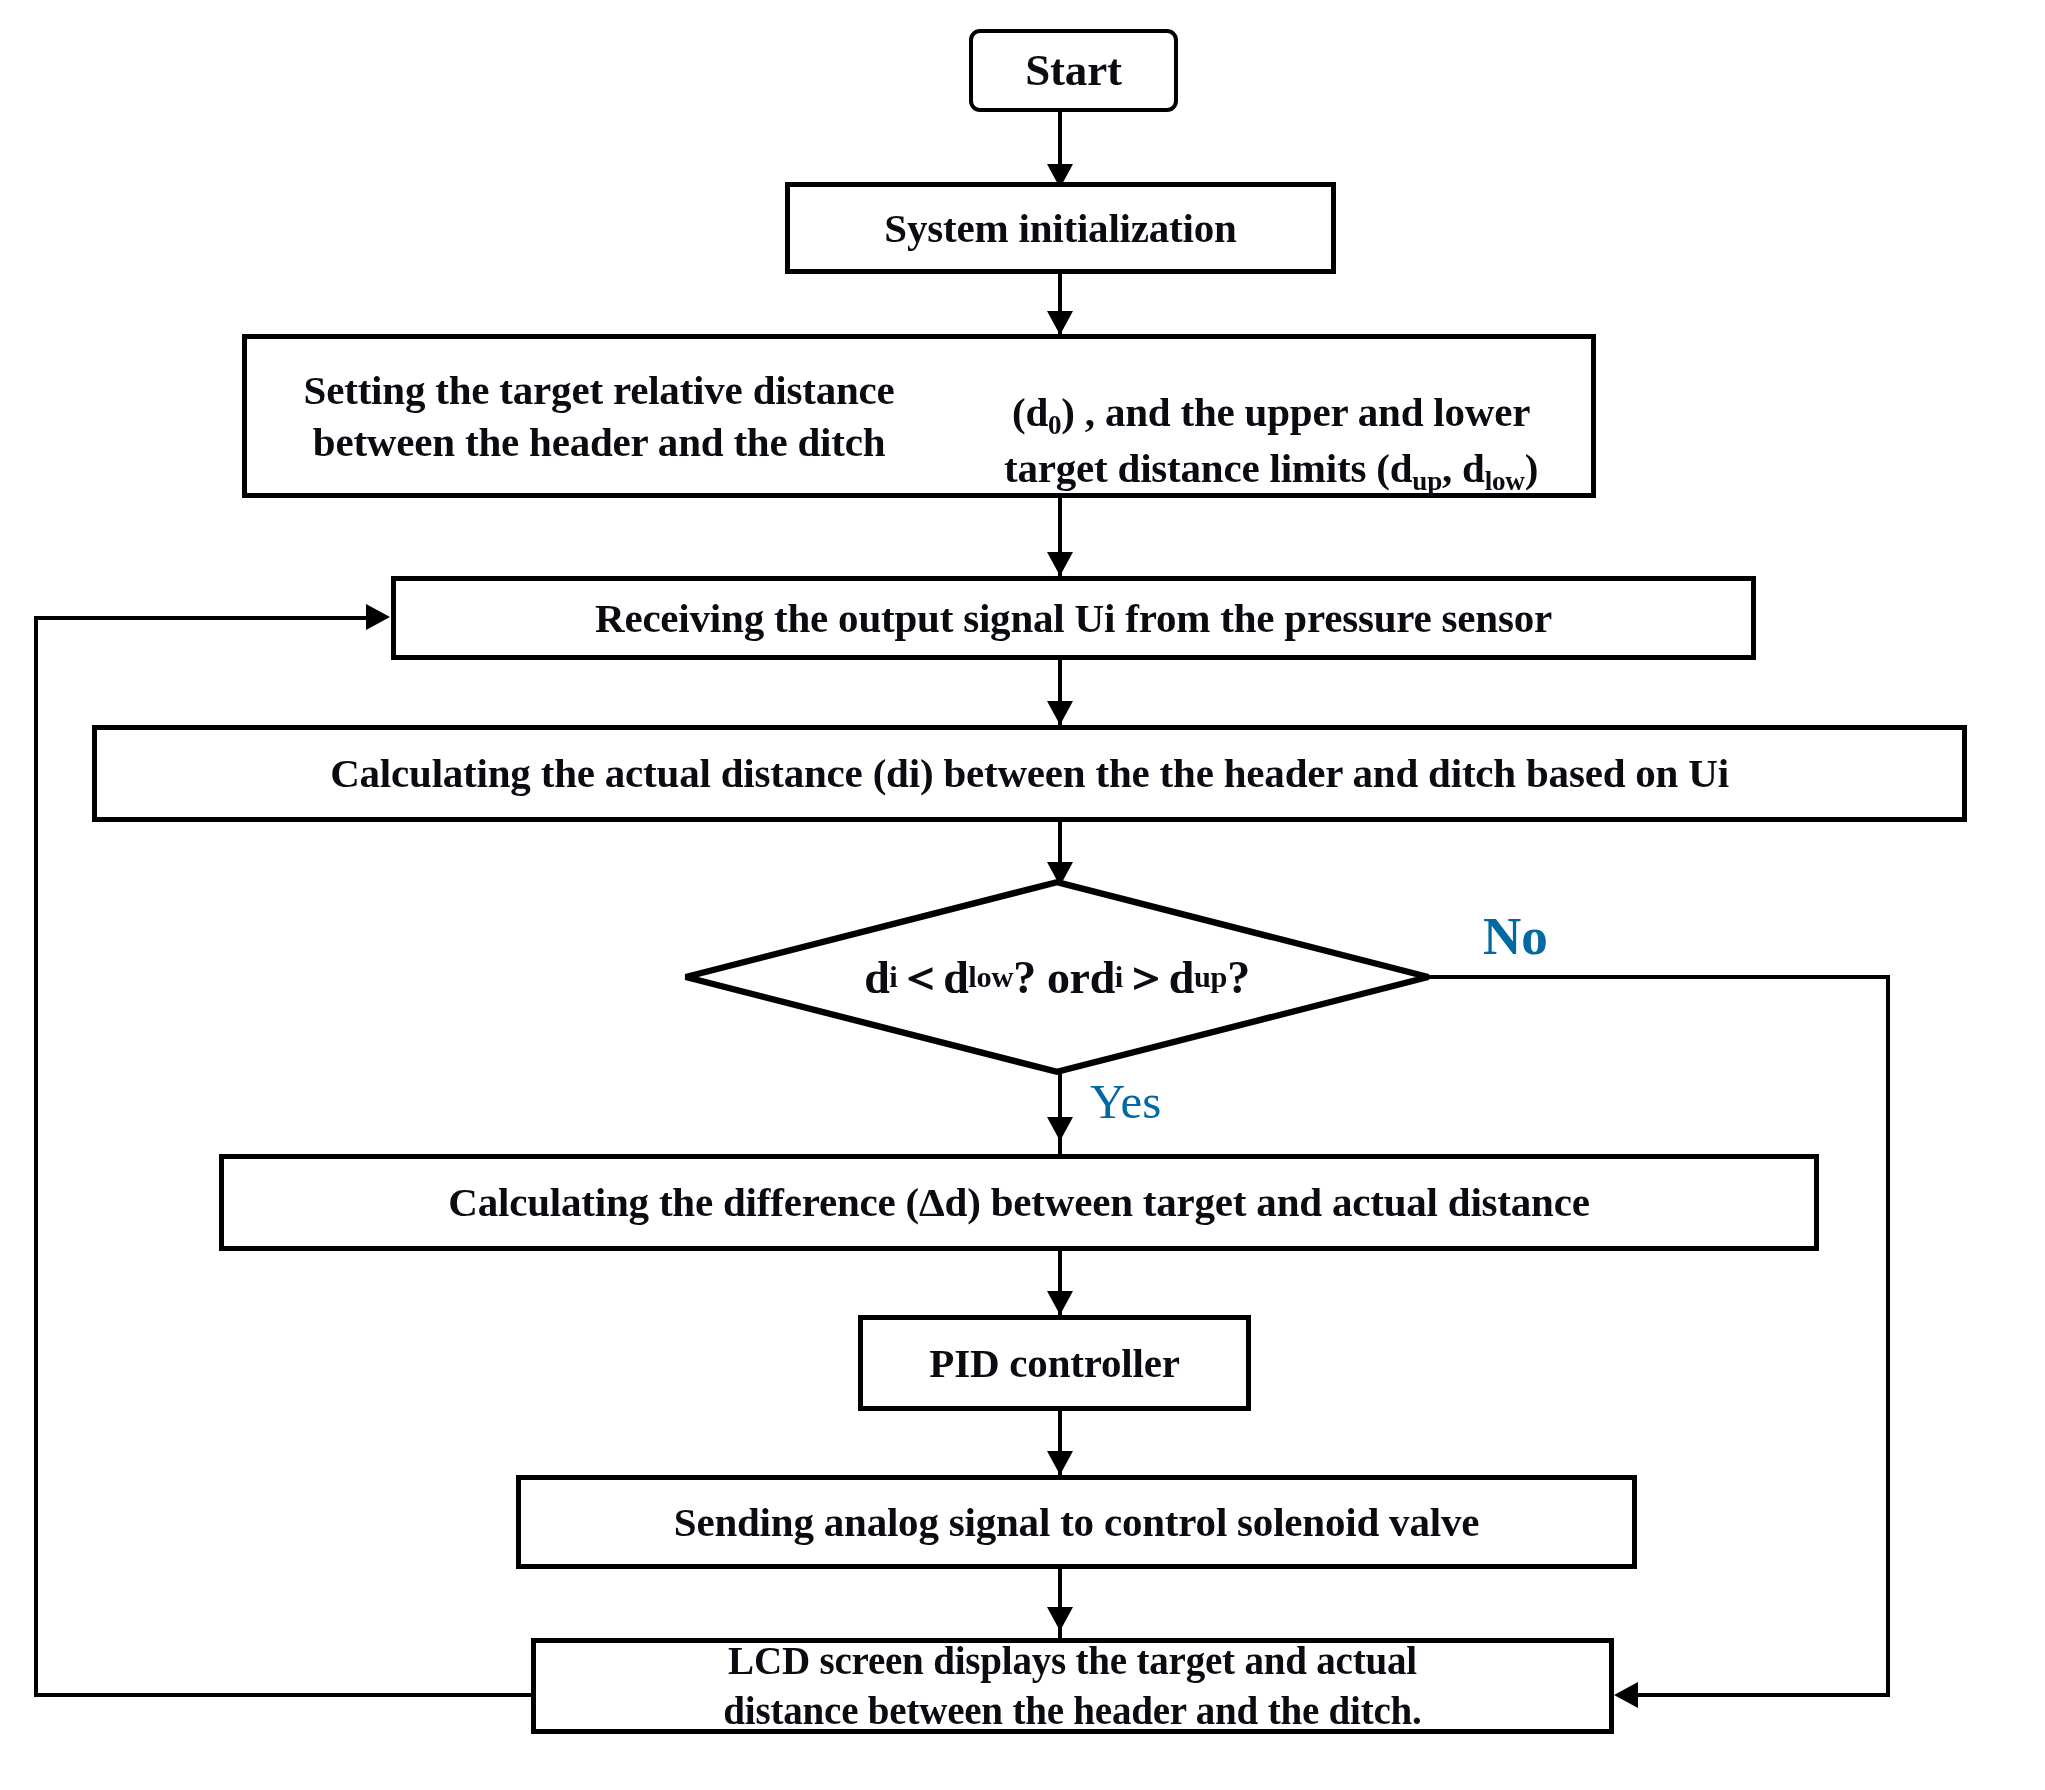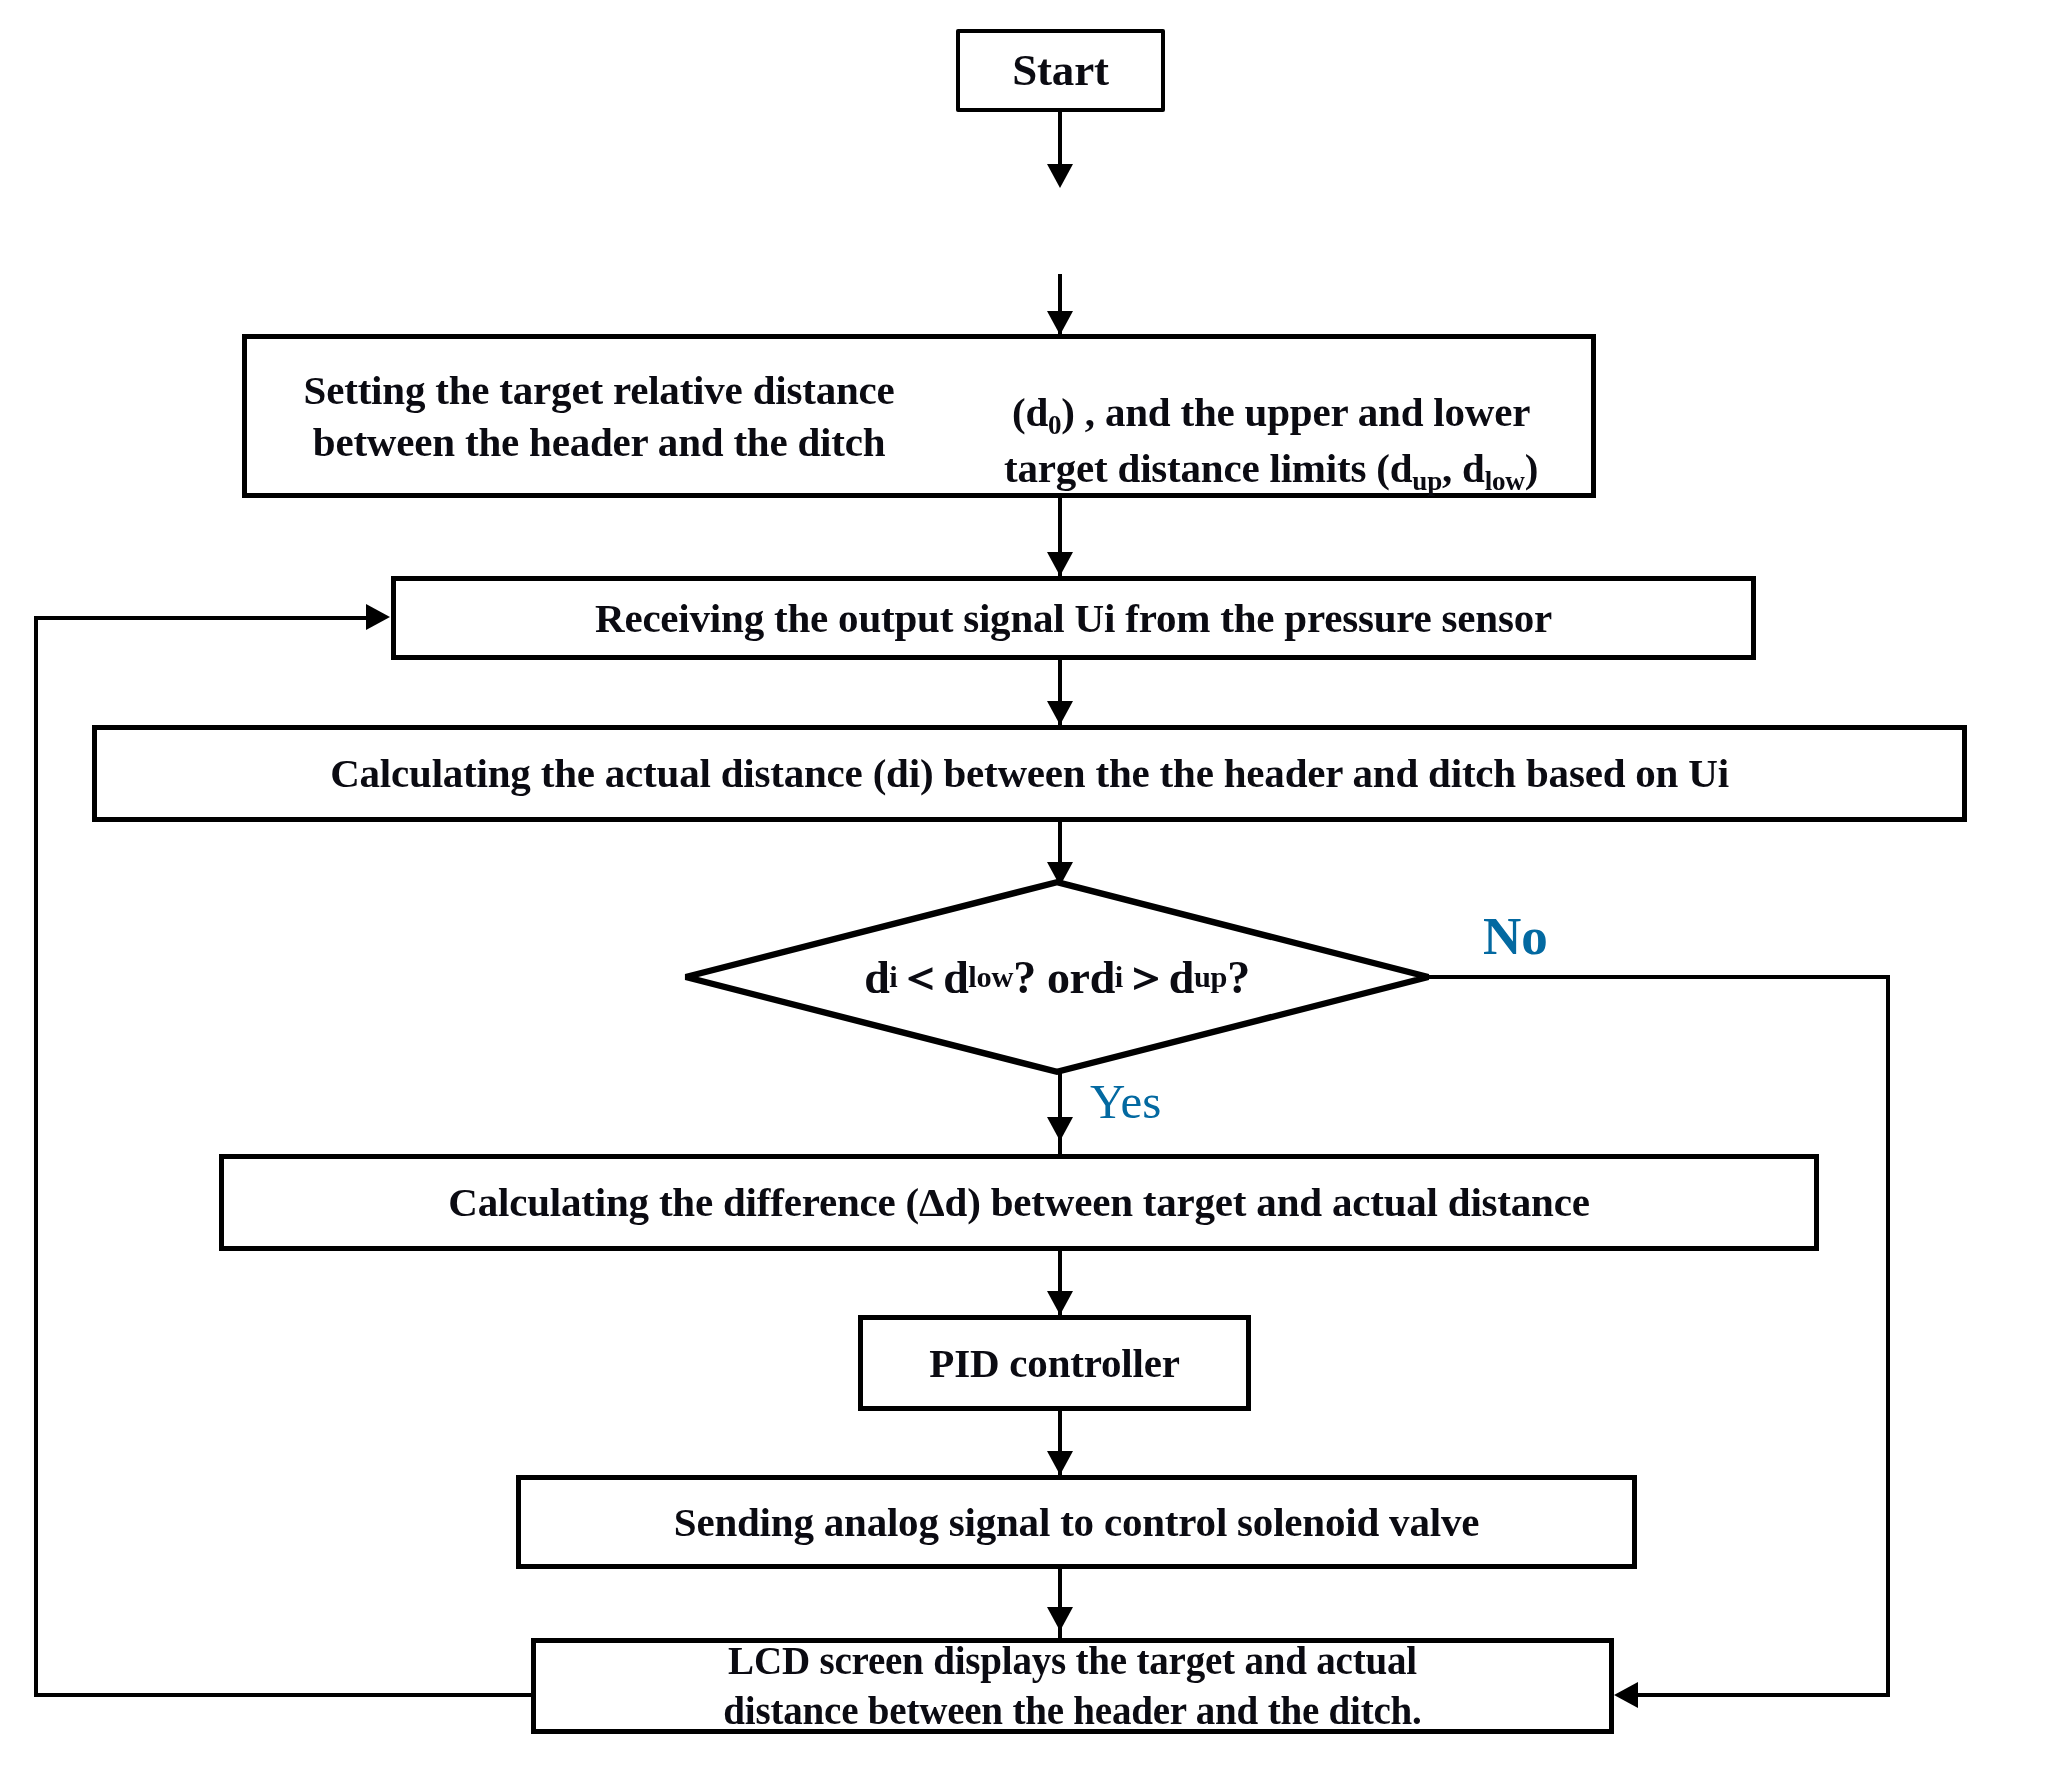--- a/index.html
+++ b/index.html
@@ -32,22 +32,23 @@
     line-height: 1.28;
     letter-spacing: -0.2px;
   }
   .node .txt {
     display: block;
     padding: 0 14.4px;
     white-space: pre-line;
   }
 
   .terminator {
-    border-radius: 2px;
+    border-radius: 11px;
     border-width: 4.8px;
+    margin-left: 13px;
   }
 
   
   .diamond-wrap {
     position: absolute;
   }
   .diamond-wrap svg {
     position: absolute;
     left: 0;
     top: 0;
@@ -130,20 +131,23 @@
 
 <div id="canvas">
 
   <div class="node terminator" style="left:956px; top:29px; width:209px; height:83px; font-size:45px;">
     <span class="txt">Start</span>
   </div>
 
   <div class="conn-v" style="left:1058px; top:112px; height:70px;"></div>
   <div class="arrow-down" style="left:1047px; top:164px;"></div>
 
+  <div class="node" style="left:785px; top:182px; width:551px; height:92px; font-size:41px;">
+    <span class="txt">System initialization</span>
+  </div>
 
   <div class="conn-v" style="left:1058px; top:274px; height:69px;"></div>
   <div class="arrow-down" style="left:1047px; top:311px;"></div>
 
   <div class="node" style="left:242px; top:334px; width:1354px; height:164px; font-size:41px; flex-direction:row;">
     <span class="txt">Setting the target relative distance between the header and the ditch</span>
     <span class="txt">
       <span>(d</span><sub>0</sub><span>) , and the upper and lower target distance limits (d</span><sub>up</sub><span>, d</span><sub>low</sub><span>)</span>
     </span>
   </div>

